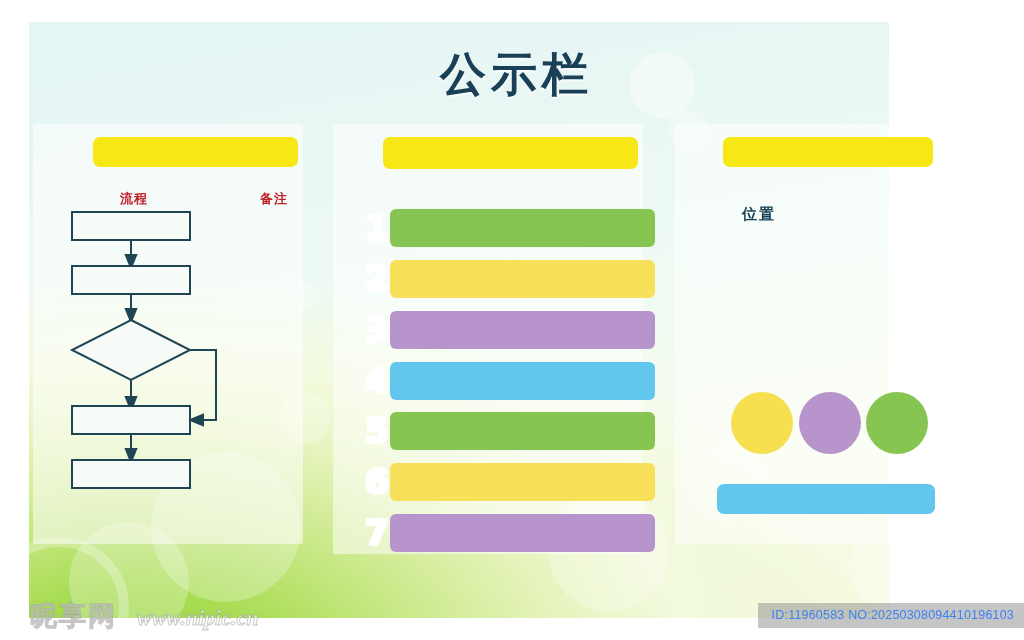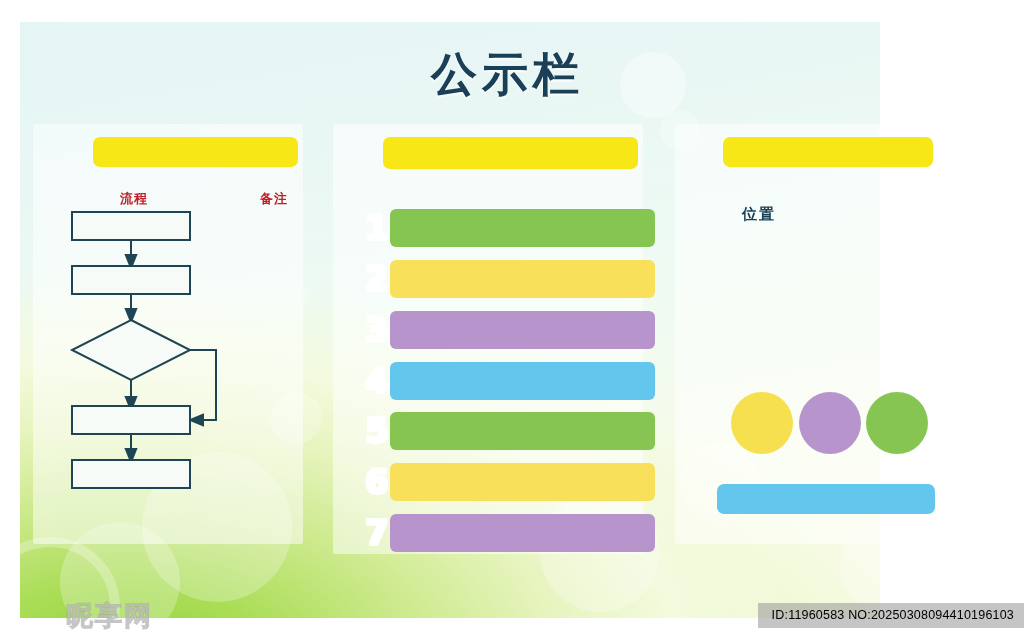--- a/index.html
+++ b/index.html
@@ -19,21 +19,21 @@
   .stage {
     position: relative;
     width: 1024px;
     height: 640px;
     background: #ffffff;
   }
 
   
   .poster {
     position: absolute;
-    left: 20px;
+    left: 29px;
     top: 22px;
     width: 860px;
     height: 596px;
     overflow: hidden;
     background:
       radial-gradient(120% 95% at 12% 108%, #8ed23a 0%, #a9dd55 14%, #cbe98a 28%, #e6f4bd 42%, #f3fade 54%, rgba(243,250,222,0) 70%),
       radial-gradient(95% 80% at 46% 112%, #bfe56d 0%, #dcf0a4 22%, #eef8d2 40%, rgba(238,248,210,0) 62%),
       linear-gradient(170deg, #e4f5f4 0%, #e9f7f4 24%, #eefaf3 46%, #f3fbef 62%, #f7fcea 76%, #f7fbe2 100%);
   }
 
@@ -171,21 +171,20 @@
 
   
   #watermark-logo {
     position: absolute;
     left: 30px;
     bottom: 6px;
     display: flex;
     align-items: baseline;
     gap: 20px;
     pointer-events: none;
-    margin-left: 36px;
   }
   #watermark-cn {
     font-family: "DejaVu Sans", "Liberation Sans", sans-serif;
     font-size: 27px;
     font-weight: bold;
     letter-spacing: 2px;
     color: rgba(255,255,255,0.55);
     -webkit-text-stroke: 1px rgba(150,150,150,0.55);
   }
   #watermark-url {
@@ -195,21 +194,21 @@
     font-weight: bold;
     color: rgba(255,255,255,0.6);
     -webkit-text-stroke: 1px rgba(150,150,150,0.5);
   }
   #watermark-id {
     position: absolute;
     right: 0px;
     bottom: 12px;
     padding: 5px 10px 6px 14px;
     background: rgba(150,150,150,0.55);
-    color: #000000;
+    color: #3b82f6;
     font-family: "Liberation Sans", "DejaVu Sans", sans-serif;
     font-size: 12.5px;
     letter-spacing: 0.2px;
     white-space: nowrap;
   }
 </style>
 </head>
 <body>
 
 <div class="stage">
@@ -296,15 +295,16 @@
   </div>
 
   <div id="label-position">位置</div>
   <div class="dot" id="dot-1" style="background:#f7e04f;"></div>
   <div class="dot" id="dot-2" style="background:#b794cb;"></div>
   <div class="dot" id="dot-3" style="background:#86c552;"></div>
   <div id="right-bar" style="background:#63c6ec;"></div>
 
   <div id="watermark-logo">
     <span id="watermark-cn">昵享网</span>
+    <span id="watermark-url">www.nipic.cn</span>
   </div>
   <div id="watermark-id">ID:11960583 NO:20250308094410196103</div>
 </div>
 
 </body></html>

